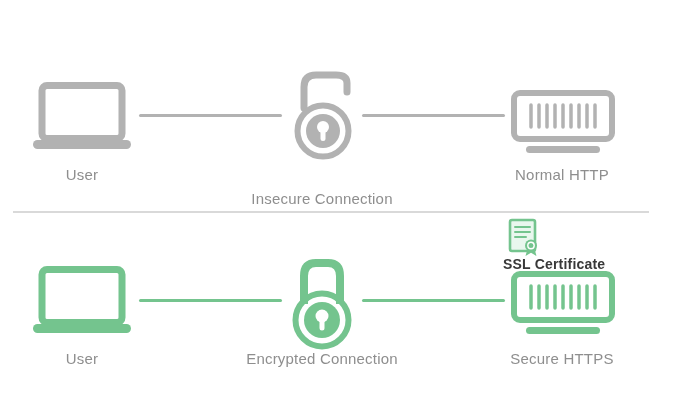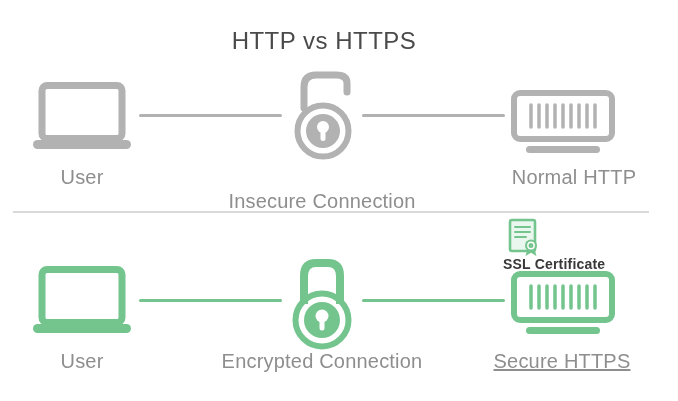--- a/index.html
+++ b/index.html
@@ -10,38 +10,37 @@
   .title{
     position:absolute;top:27px;left:0;width:648px;text-align:center;
     font-size:24px;font-weight:500;color:var(--title,#4a4a4a);letter-spacing:.5px;
   }
   .row-gray{color:var(--gray,#b2b2b2);}
   .row-green{color:var(--green,#74c48e);}
   .icon{position:absolute;line-height:0;}
   .connector{position:absolute;height:2.5px;background:currentColor;border-radius:1.5px;}
   .label{
     position:absolute;transform:translateX(-50%);white-space:nowrap;
-    font-size:20px;color:var(--label,#8e8e8e);letter-spacing:.2px;
+    font-size:15px;color:var(--label,#8e8e8e);letter-spacing:.2px;
   }
   .divider{
     position:absolute;top:211px;left:13px;width:636px;height:2px;
     background:var(--divider,#d9d9d9);
   }
   .ssl-label{
     position:absolute;left:503px;top:256px;white-space:nowrap;
     font-size:14px;font-weight:700;color:var(--ssl_label,#383838);letter-spacing:.2px;
   }
   svg{display:block;}
 </style>
 </head>
 <body>
 
 <div id="canvas">
 
-  <div class="title">HTTP vs HTTPS</div>
 
   <div class="row-gray">
 
     <div class="icon" style="left:33px;top:82px;">
       <svg width="98" height="68" viewBox="0 0 98 68">
         <rect x="9" y="3.5" width="80" height="53" rx="5" fill="none" stroke="currentColor" stroke-width="7"></rect>
         <rect x="0" y="58" width="98" height="9" rx="4.5" fill="currentColor"></rect>
       </svg>
     </div>
 
@@ -72,21 +71,21 @@
           <line x1="68" y1="15" x2="68" y2="37"></line>
             <line x1="76" y1="15" x2="76" y2="37"></line>
           <line x1="84" y1="15" x2="84" y2="37"></line>
         </g>
         <rect x="15" y="56" width="74" height="7" rx="3.5" fill="currentColor"></rect>
       </svg>
     </div>
 
     <div class="label" style="left:82px;top:166px;">User</div>
     <div class="label" style="left:322px;top:166px;margin-top:24px;">Insecure Connection</div>
-    <div class="label" style="left:562px;top:166px;margin-left:12px;">Normal HTTP</div>
+    <div class="label" style="left:562px;top:166px;">Normal HTTP</div>
   </div>
 
   <div class="divider"></div>
 
   <div class="row-green">
 
     <div class="icon" style="left:508px;top:218px;">
       <svg width="36" height="40" viewBox="0 0 36 40">
         <rect x="2" y="2" width="25" height="31" rx="2" fill="#e9f7ee" stroke="currentColor" stroke-width="2.6"></rect>
         <g stroke="currentColor" stroke-width="2" stroke-linecap="round">
@@ -135,16 +134,16 @@
           <line x1="68" y1="15" x2="68" y2="37"></line>
             <line x1="76" y1="15" x2="76" y2="37"></line>
           <line x1="84" y1="15" x2="84" y2="37"></line>
         </g>
         <rect x="15" y="56" width="74" height="7" rx="3.5" fill="currentColor"></rect>
       </svg>
     </div>
 
     <div class="label" style="left:82px;top:350px;">User</div>
     <div class="label" style="left:322px;top:350px;text-align:right;">Encrypted Connection</div>
-    <div class="label" style="left:562px;top:350px;text-decoration:underline;">Secure HTTPS</div>
+    <div class="label" style="left:562px;top:350px;">Secure HTTPS</div>
   </div>
 
 </div>
 
 </body></html>

